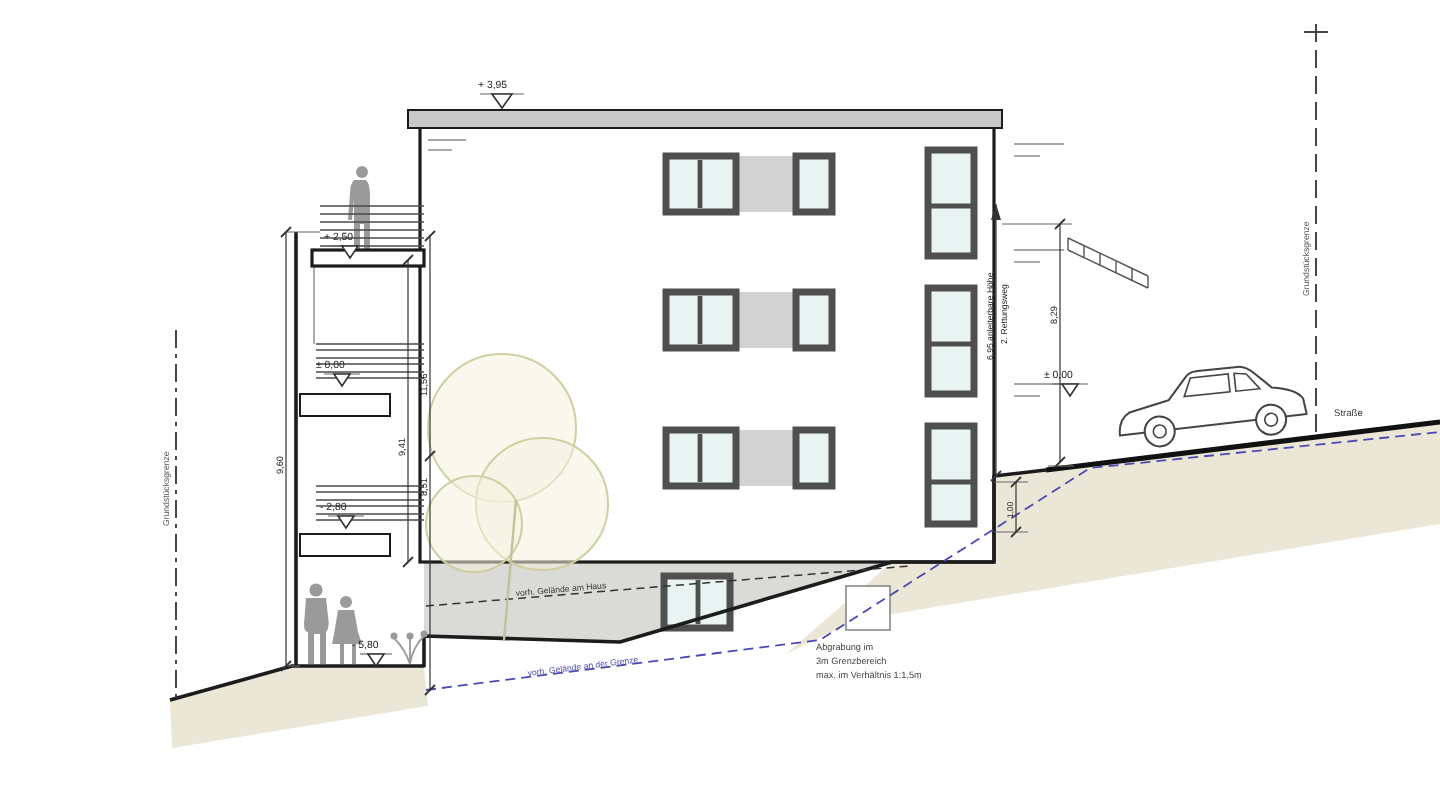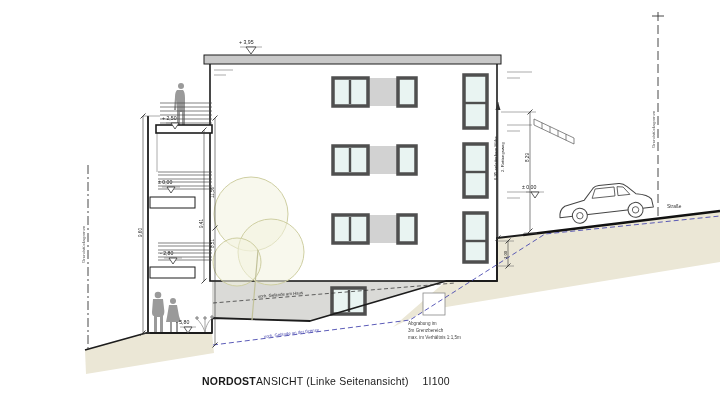--- a/index.html
+++ b/index.html
@@ -275,16 +275,13 @@
   <text x="667" y="208" style="font-size:4.8px;fill:#333">Straße</text>
 
   <g>
     <text class="note" x="408" y="325">Abgrabung im</text>
     <text class="note" x="408" y="332">3m Grenzbereich</text>
     <text class="note" x="408" y="339">max. im Verhältnis 1:1,5m</text>
   </g>
 
 </svg>
 
-<div class="title">
-  <span class="b">NORDOST</span><span>ANSICHT (Linke Seitenansicht)</span><span class="scale">1I100</span>
 </div>
-</div>
 
 </body></html>

